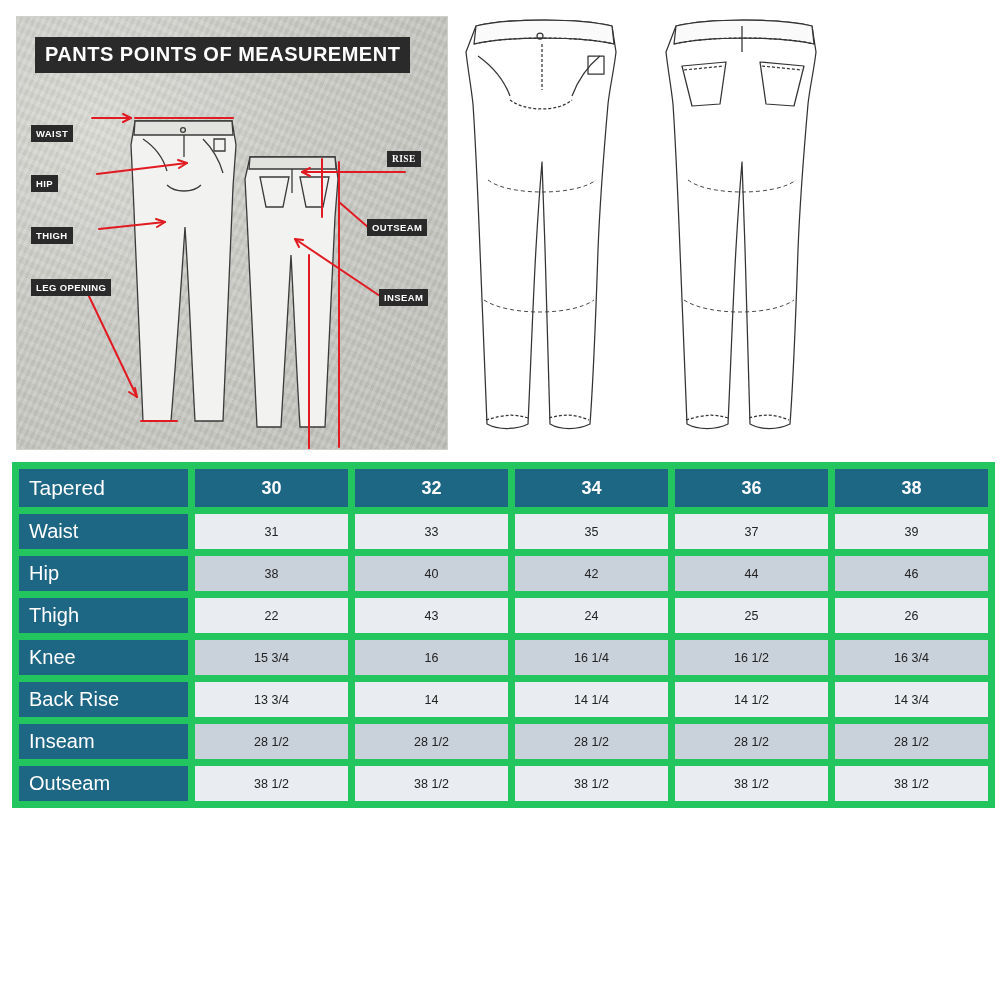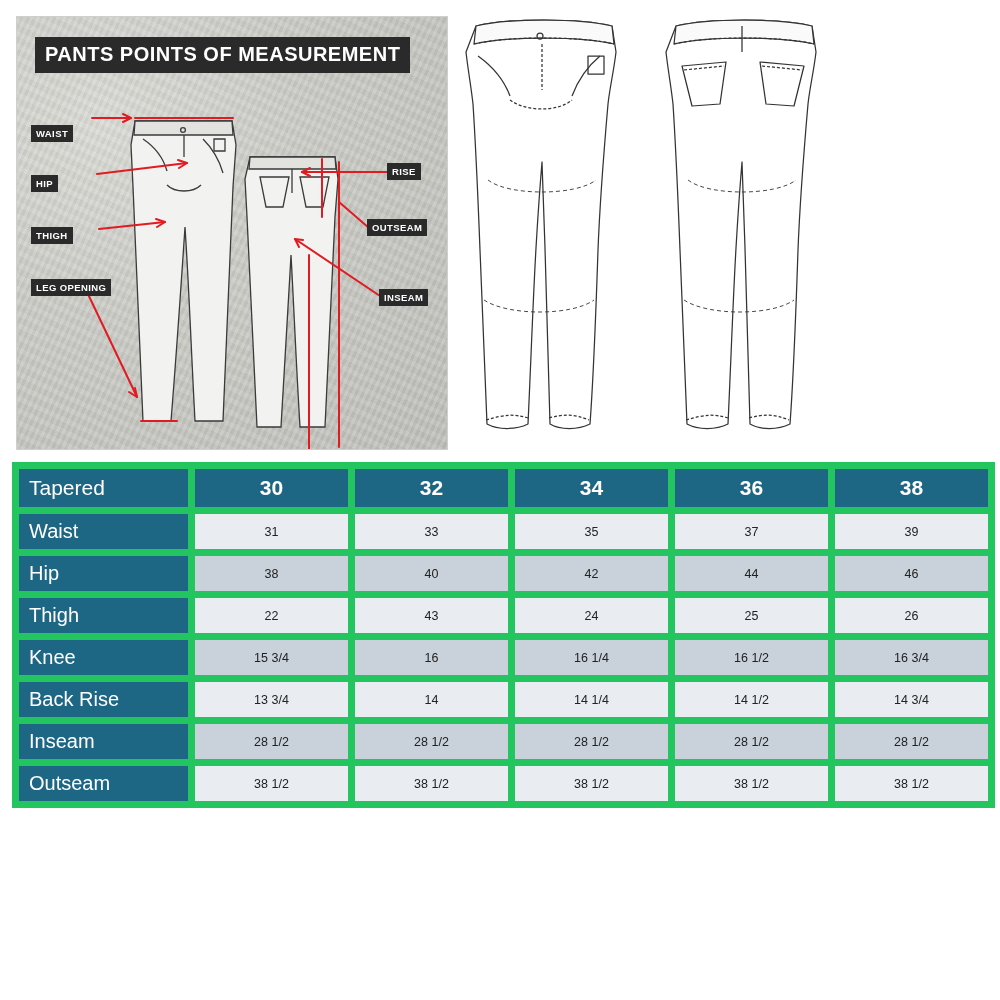--- a/index.html
+++ b/index.html
@@ -61,21 +61,21 @@
     table-layout:fixed;
   }
   th,td{border:7px solid #22c55e;}
   .hdr-left{
     background:#1d6684;color:#ffffff;
     font-size:21px;text-align:left;padding:7px 10px;
     font-weight:normal;
   }
   .hdr-size{
     background:#1d6684;color:#ffffff;
-    font-size:21px;font-weight:bold;text-align:center;padding:7px 4px;
+    font-size:18px;font-weight:bold;text-align:center;padding:7px 4px;
   }
   .row-label{
     background:#1d6684;color:#ffffff;
     font-size:20px;text-align:left;padding:6px 10px;font-weight:normal;
   }
   td.val{
     text-align:center;font-size:12.5px;color:#222;padding:9px 20px;
   }
   tr.odd td.val{background:#e9edf1;}
   tr.even td.val{background:#c9d1da;}
@@ -144,21 +144,21 @@
             <path d="M278 222 L286 223 M278 222 L282 230"></path>
           <path d="M292 238 L292 436"></path>
           <path d="M286 436 L330 436"></path>
         </g>
       </svg>
 
       <div class="lbl" style="left:14px;top:108px;">WAIST</div>
       <div class="lbl" style="left:14px;top:158px;">HIP</div>
       <div class="lbl" style="left:14px;top:210px;">THIGH</div>
       <div class="lbl" style="left:14px;top:262px;">LEG OPENING</div>
-      <div class="lbl" style="left:370px;top:146px;">RISE</div>
+      <div class="lbl" style="left:370px;top:134px;font-family:Liberation Serif, serif;">RISE</div>
       <div class="lbl" style="left:350px;top:202px;">OUTSEAM</div>
       <div class="lbl" style="left:362px;top:272px;">INSEAM</div>
     </div>
 
     <div class="tech-panel">
       <svg viewBox="0 0 540 458" width="540" height="458" xmlns="http://www.w3.org/2000/svg">
 
         <g fill="#ffffff" stroke="#333" stroke-width="1.25" stroke-linejoin="round">
           <path d="M28 26 C60 18 132 18 164 26 L168 52 C166 70 162 86 160 104
                    C156 150 152 198 150 250 C148 310 146 370 142 424

